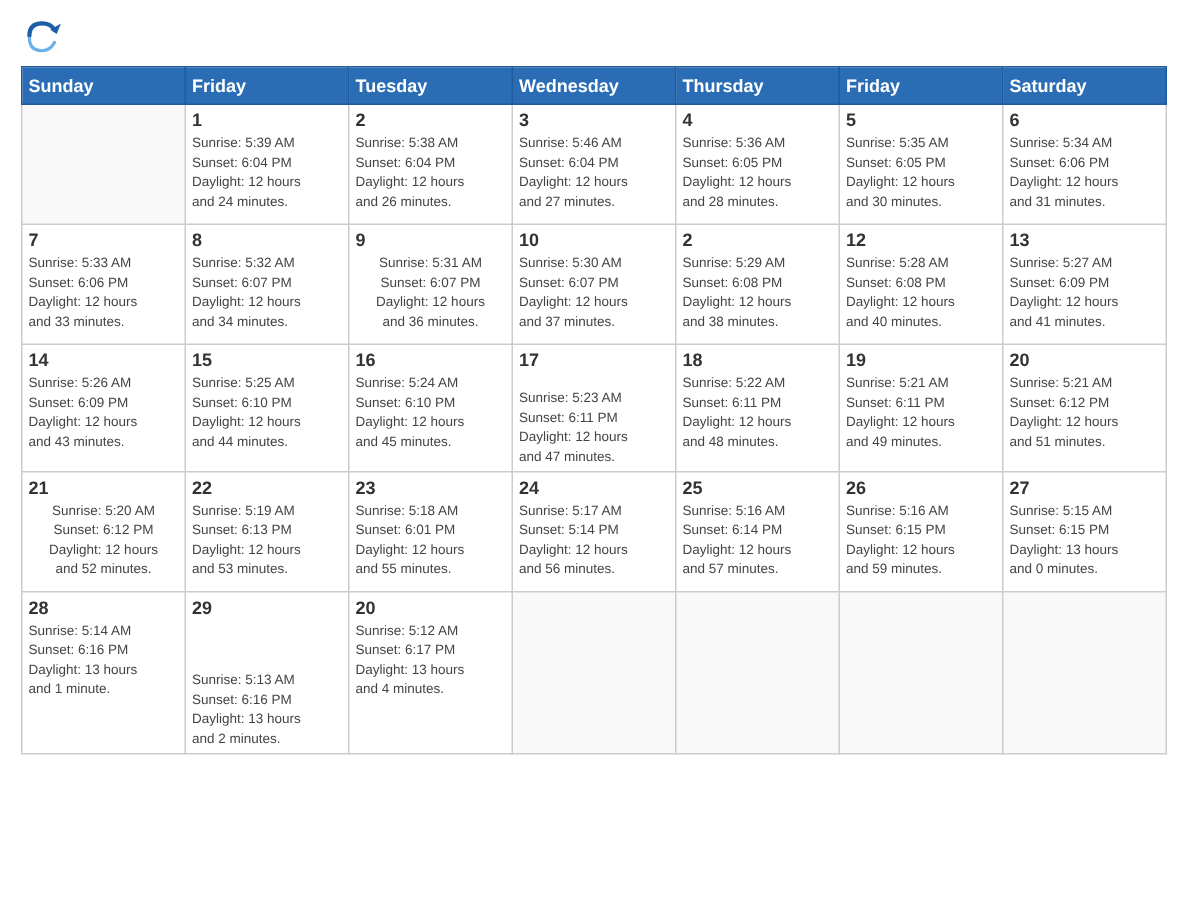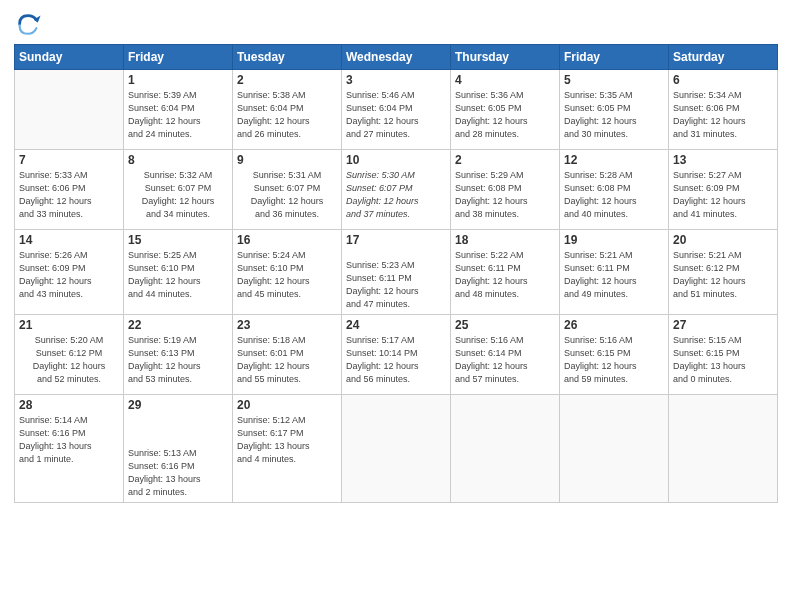--- a/index.html
+++ b/index.html
@@ -181,35 +181,35 @@
         <tr>
           <td>
             <span class="day-num">7</span>
             <div class="day-info" style="white-space: pre-line;">Sunrise: 5:33 AM
 Sunset: 6:06 PM
 Daylight: 12 hours
 and 33 minutes.</div>
           </td>
           <td>
             <span class="day-num">8</span>
-            <div class="day-info" style="white-space: pre-line; text-align: center;">Sunrise: 5:32 AM
+            <div class="day-info" style="white-space: pre-line;">Sunrise: 5:32 AM
 Sunset: 6:07 PM
 Daylight: 12 hours
 and 34 minutes.</div>
           </td>
           <td>
             <span class="day-num">9</span>
             <div class="day-info" style="white-space: pre-line; text-align: center;">Sunrise: 5:31 AM
 Sunset: 6:07 PM
 Daylight: 12 hours
 and 36 minutes.</div>
           </td>
           <td>
             <span class="day-num">10</span>
-            <div class="day-info" style="white-space: pre-line; font-style: italic;">Sunrise: 5:30 AM
+            <div class="day-info" style="white-space: pre-line;">Sunrise: 5:30 AM
 Sunset: 6:07 PM
 Daylight: 12 hours
 and 37 minutes.</div>
           </td>
           <td>
             <span class="day-num">2</span>
             <div class="day-info" style="white-space: pre-line;">Sunrise: 5:29 AM
 Sunset: 6:08 PM
 Daylight: 12 hours
 and 38 minutes.</div>
@@ -298,21 +298,21 @@
           <td>
             <span class="day-num">23</span>
             <div class="day-info" style="white-space: pre-line;">Sunrise: 5:18 AM
 Sunset: 6:01 PM
 Daylight: 12 hours
 and 55 minutes.</div>
           </td>
           <td>
             <span class="day-num">24</span>
             <div class="day-info" style="white-space: pre-line;">Sunrise: 5:17 AM
-Sunset: 10:14 PM
+Sunset: 5:14 PM
 Daylight: 12 hours
 and 56 minutes.</div>
           </td>
           <td>
             <span class="day-num">25</span>
             <div class="day-info" style="white-space: pre-line;">Sunrise: 5:16 AM
 Sunset: 6:14 PM
 Daylight: 12 hours
 and 57 minutes.</div>
           </td>

